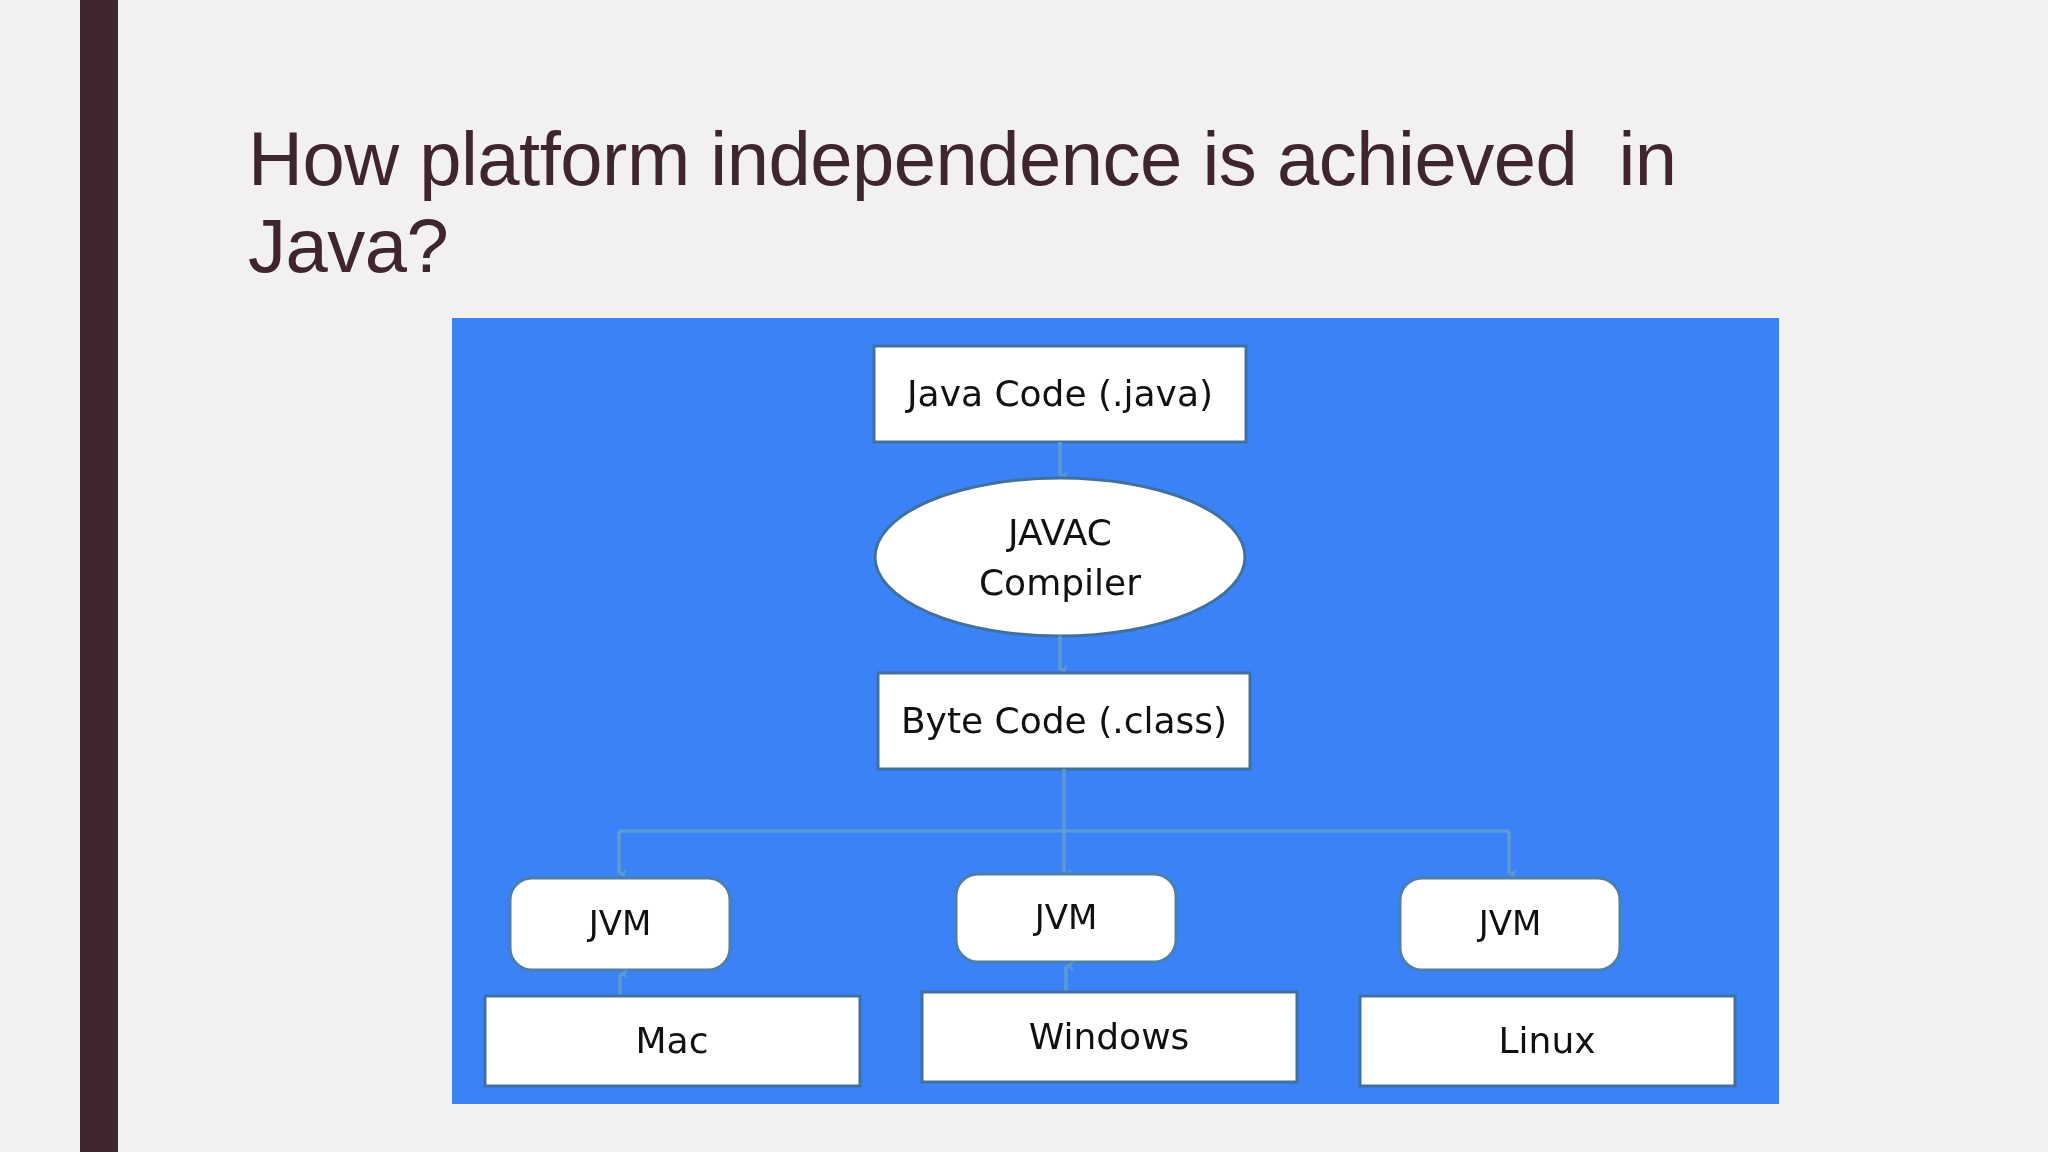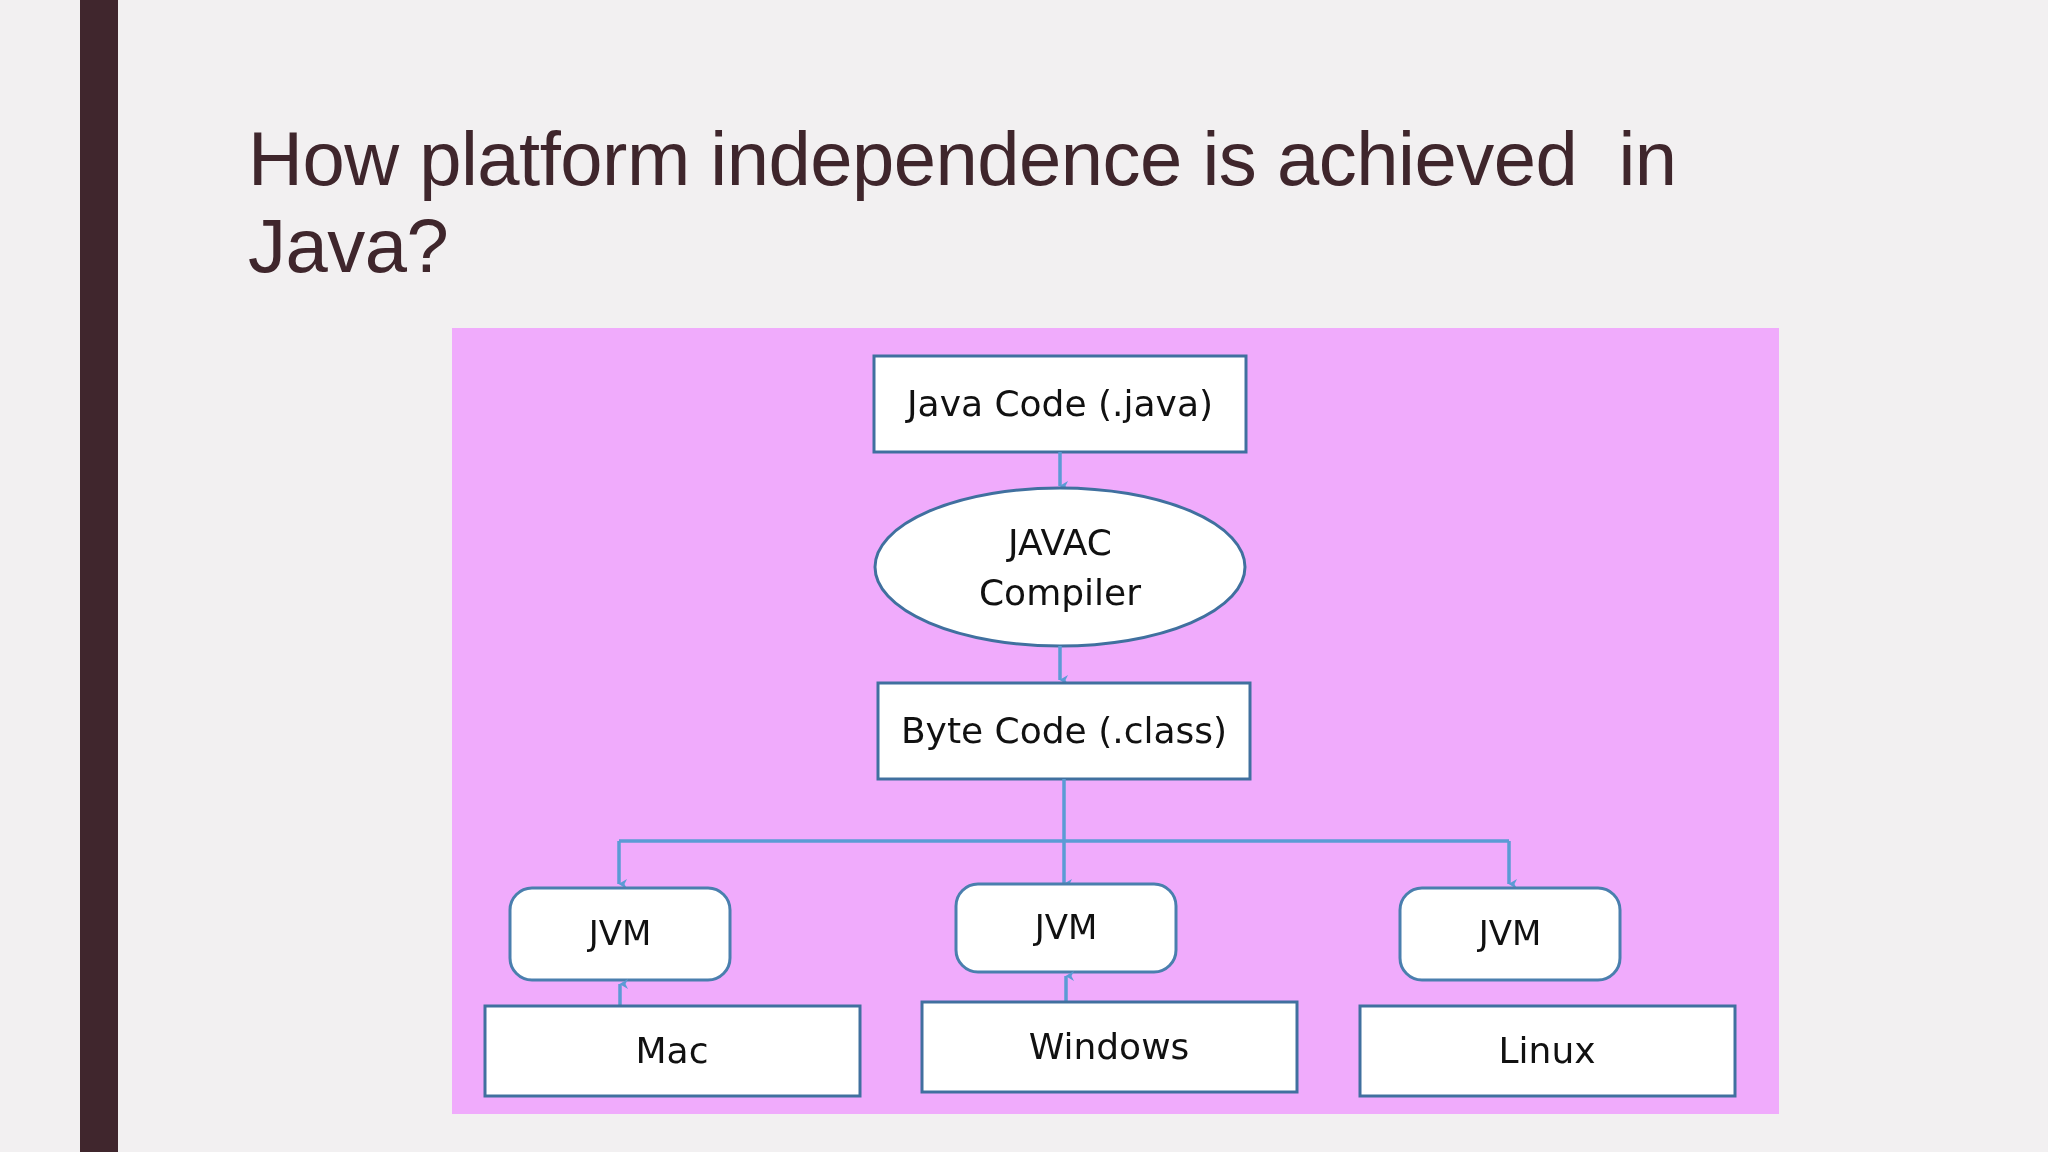--- a/index.html
+++ b/index.html
@@ -35,24 +35,24 @@
     font-size: 76px;
     line-height: 1.14;
     font-weight: 400;
     letter-spacing: -0.5px;
     white-space: pre-wrap;
   }
   
   .diagram-canvas {
     position: absolute;
     left: 452px;
-    top: 328px;
+    top: 318px;
     width: 1327px;
     height: 786px;
-    background: #f0abfc;
+    background: #3b82f6;
   }
   .diagram-svg {
     position: absolute;
     left: 0;
     top: 0;
     width: 1327px;
     height: 786px;
     display: block;
   }
   .node-label {

